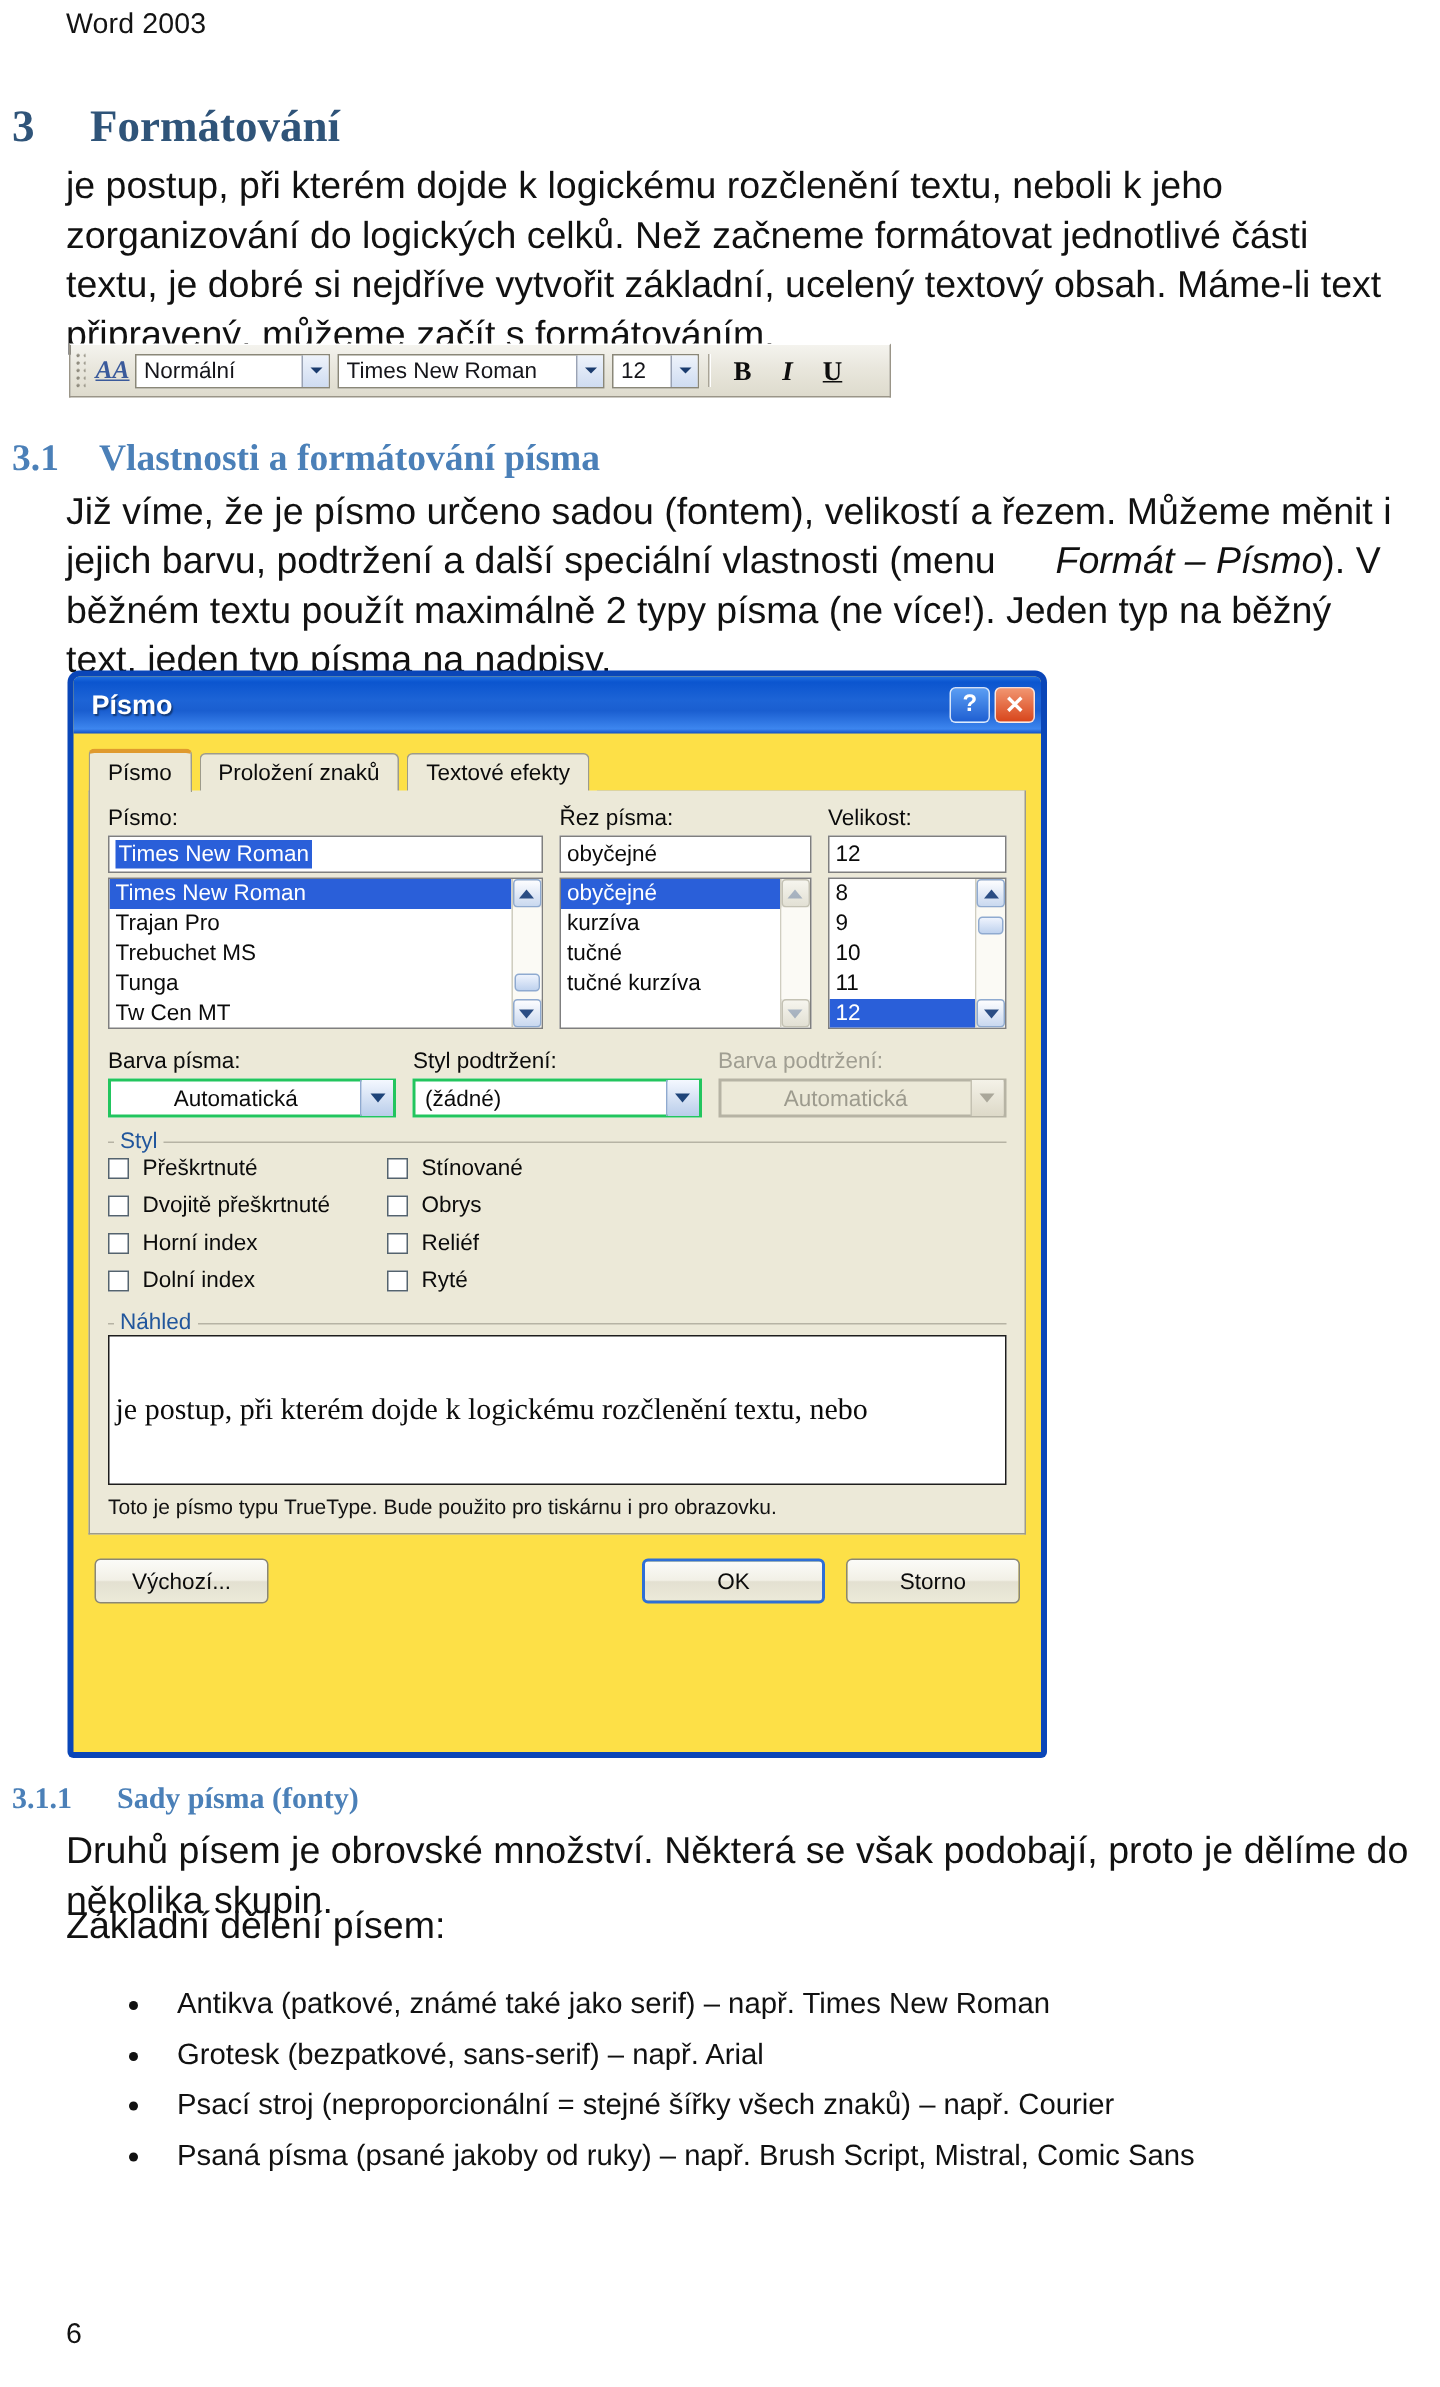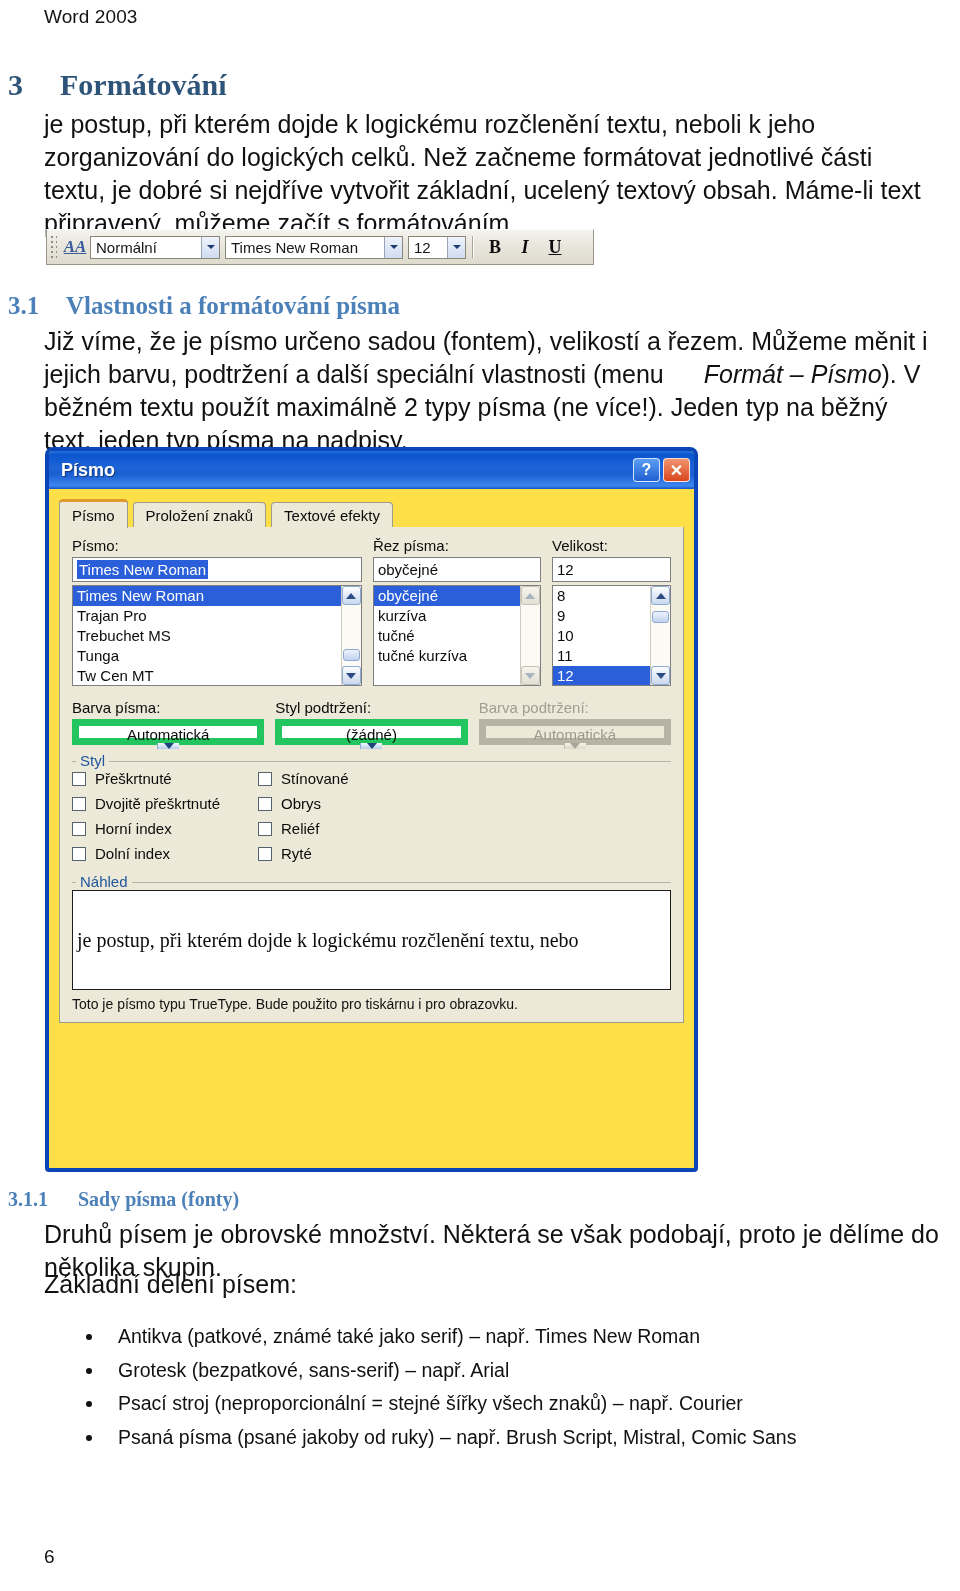--- a/index.html
+++ b/index.html
@@ -278,23 +278,23 @@
     box-sizing:border-box;
   }
   .sbar.dim .sb-btn{background:linear-gradient(to bottom,#f6f5ee,#e2e0d4);border-color:#c4c2b4;}
   .sbar.dim .sb-btn i{opacity:.35;}
 
   
   .row2{display:flex; gap:11px; margin-top:13px;}
   .r2col{width:203px;}
   .combo{
     height:26px; background:#ffffff;
-    border:7px solid #22c55e;
-    box-sizing:border-box;
-    display:flex; align-items:center;flex-direction:column;
+    border:2px solid #22c55e;
+    box-sizing:border-box;
+    display:flex; align-items:center;
   }
   .combo .cv{flex:1; padding:0 6px; font-size:15px; text-align:center;}
   .combo .cv.left{text-align:left;}
   .combo .carrow{
     width:21px; height:24px;
     background:linear-gradient(to bottom,#f4f8ff,#b9cdea);
     border-left:1px solid #8faad0;
     display:flex;align-items:center;justify-content:center;
   }
   .combo .carrow i{display:block;width:0;height:0;
@@ -592,20 +592,33 @@
           <div class="gbox">
             <div class="preview-box">
               <span class="pv">je postup, při kterém dojde k logickému rozčlenění textu, nebo</span>
             </div>
             <div class="dlg-note">Toto je písmo typu TrueType. Bude použito pro tiskárnu i pro obrazovku.</div>
           </div>
         </div>
 
       </div>
 
+      <div class="dlg-footer">
+        <div class="btn">
+            <span>Výchozí...</span>
+          </div>
+        <div class="spacer"></div>
+        <div class="btn default">
+            <span>OK</span>
+          </div>
+        <div class="gap"></div>
+        <div class="btn">
+            <span>Storno</span>
+          </div>
+      </div>
 
     </div>
   </div>
 
   <div class="h3">
     <span class="num">3.1.1</span><span>Sady písma (fonty)</span>
   </div>
 
   <div class="para" id="p-311">Druhů písem je obrovské množství. Některá se však podobají, proto je dělíme do několika skupin.</div>
   <div class="para" id="p-zakladni">Základní dělení písem:</div>

